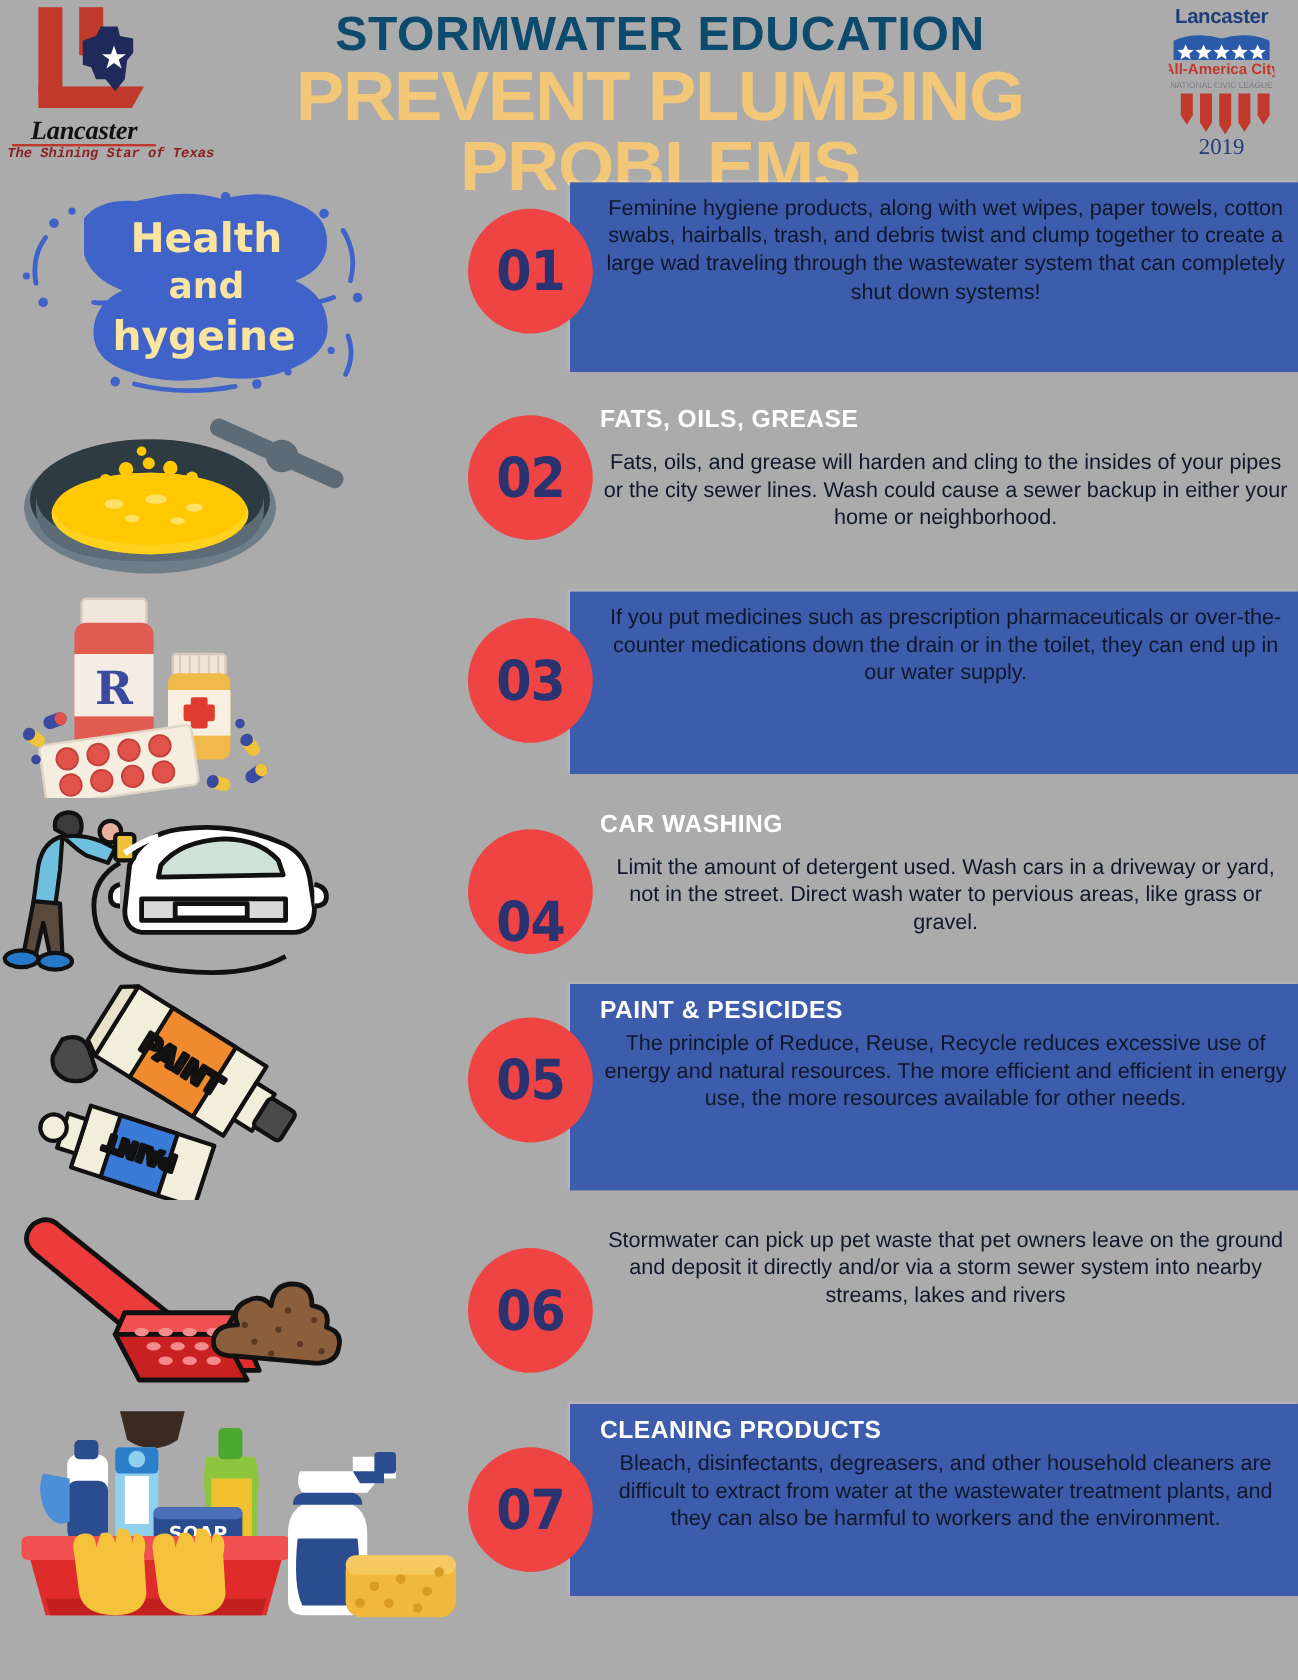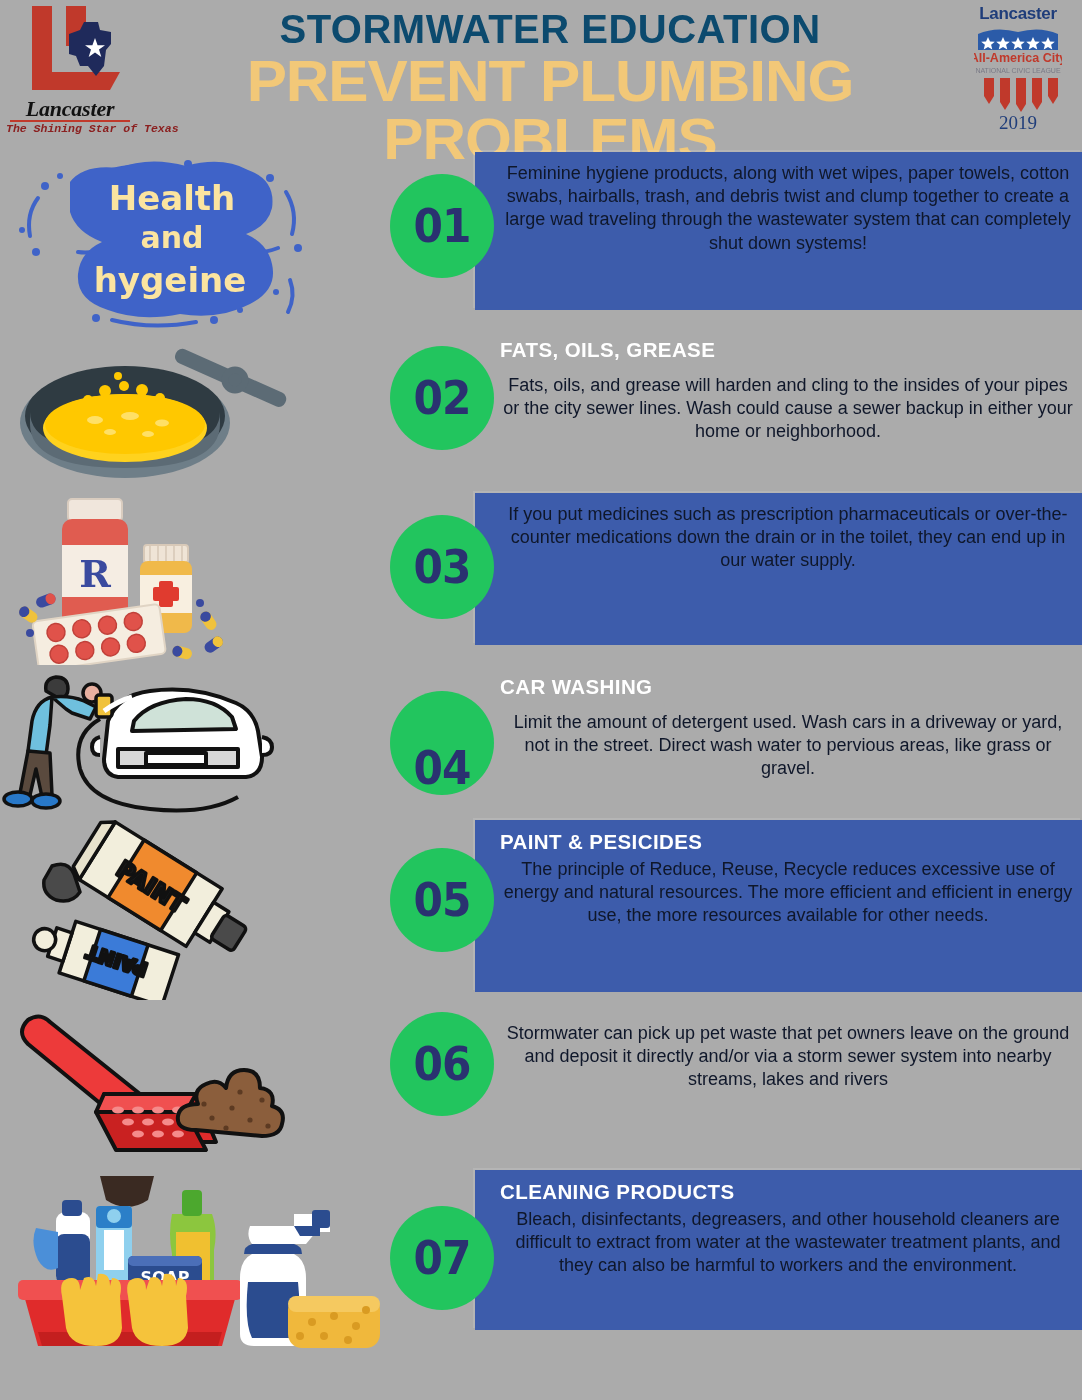--- a/index.html
+++ b/index.html
@@ -64,21 +64,21 @@
   .panel{
     position:absolute;left:85px;top:0;right:0;
     background:#3d5cab;
     box-shadow: -2px -2px 0 0 rgba(255,255,255,.13);
   }
   .panel.plain{background:transparent;box-shadow:none;}
 
   .badge{
     position:absolute;left:0;top:0;
     width:104px;height:104px;border-radius:50%;
-    background:#22c55e;
+    background:#ef4444;
     display:flex;align-items:center;justify-content:center;
     z-index:3;
   }
   .badge span{
     font-size:46px;font-weight:bold;color:#2a3270;letter-spacing:-1px;
     font-family:"DejaVu Sans", sans-serif;
     transform:scaleX(.92);
   }
 
   .txt{position:relative;z-index:2;padding:10px 6px 12px 110px;}
@@ -413,21 +413,21 @@
             <circle cx="226" cy="128" r="2.6"></circle>
           <circle cx="262" cy="100" r="2.6"></circle>
             <circle cx="240" cy="92" r="2.6"></circle>
           <circle cx="204" cy="104" r="2.6"></circle>
             <circle cx="268" cy="126" r="2.6"></circle>
         </g>
       </svg>
     </div>
     <div class="content">
       <div class="panel plain" style="height:150px;"></div>
-      <div class="badge" style="top:12px;text-align:right;">
+      <div class="badge" style="top:40px;text-align:right;">
         <span>06</span>
       </div>
       <div class="txt">
         <p style="margin-top:12px;">Stormwater can pick up pet waste that pet owners leave on the ground and deposit it directly and/or via a storm sewer system into nearby streams, lakes and rivers</p>
       </div>
     </div>
   </div>
 
   <div class="row" style="height:178px;">
     <div class="art">

